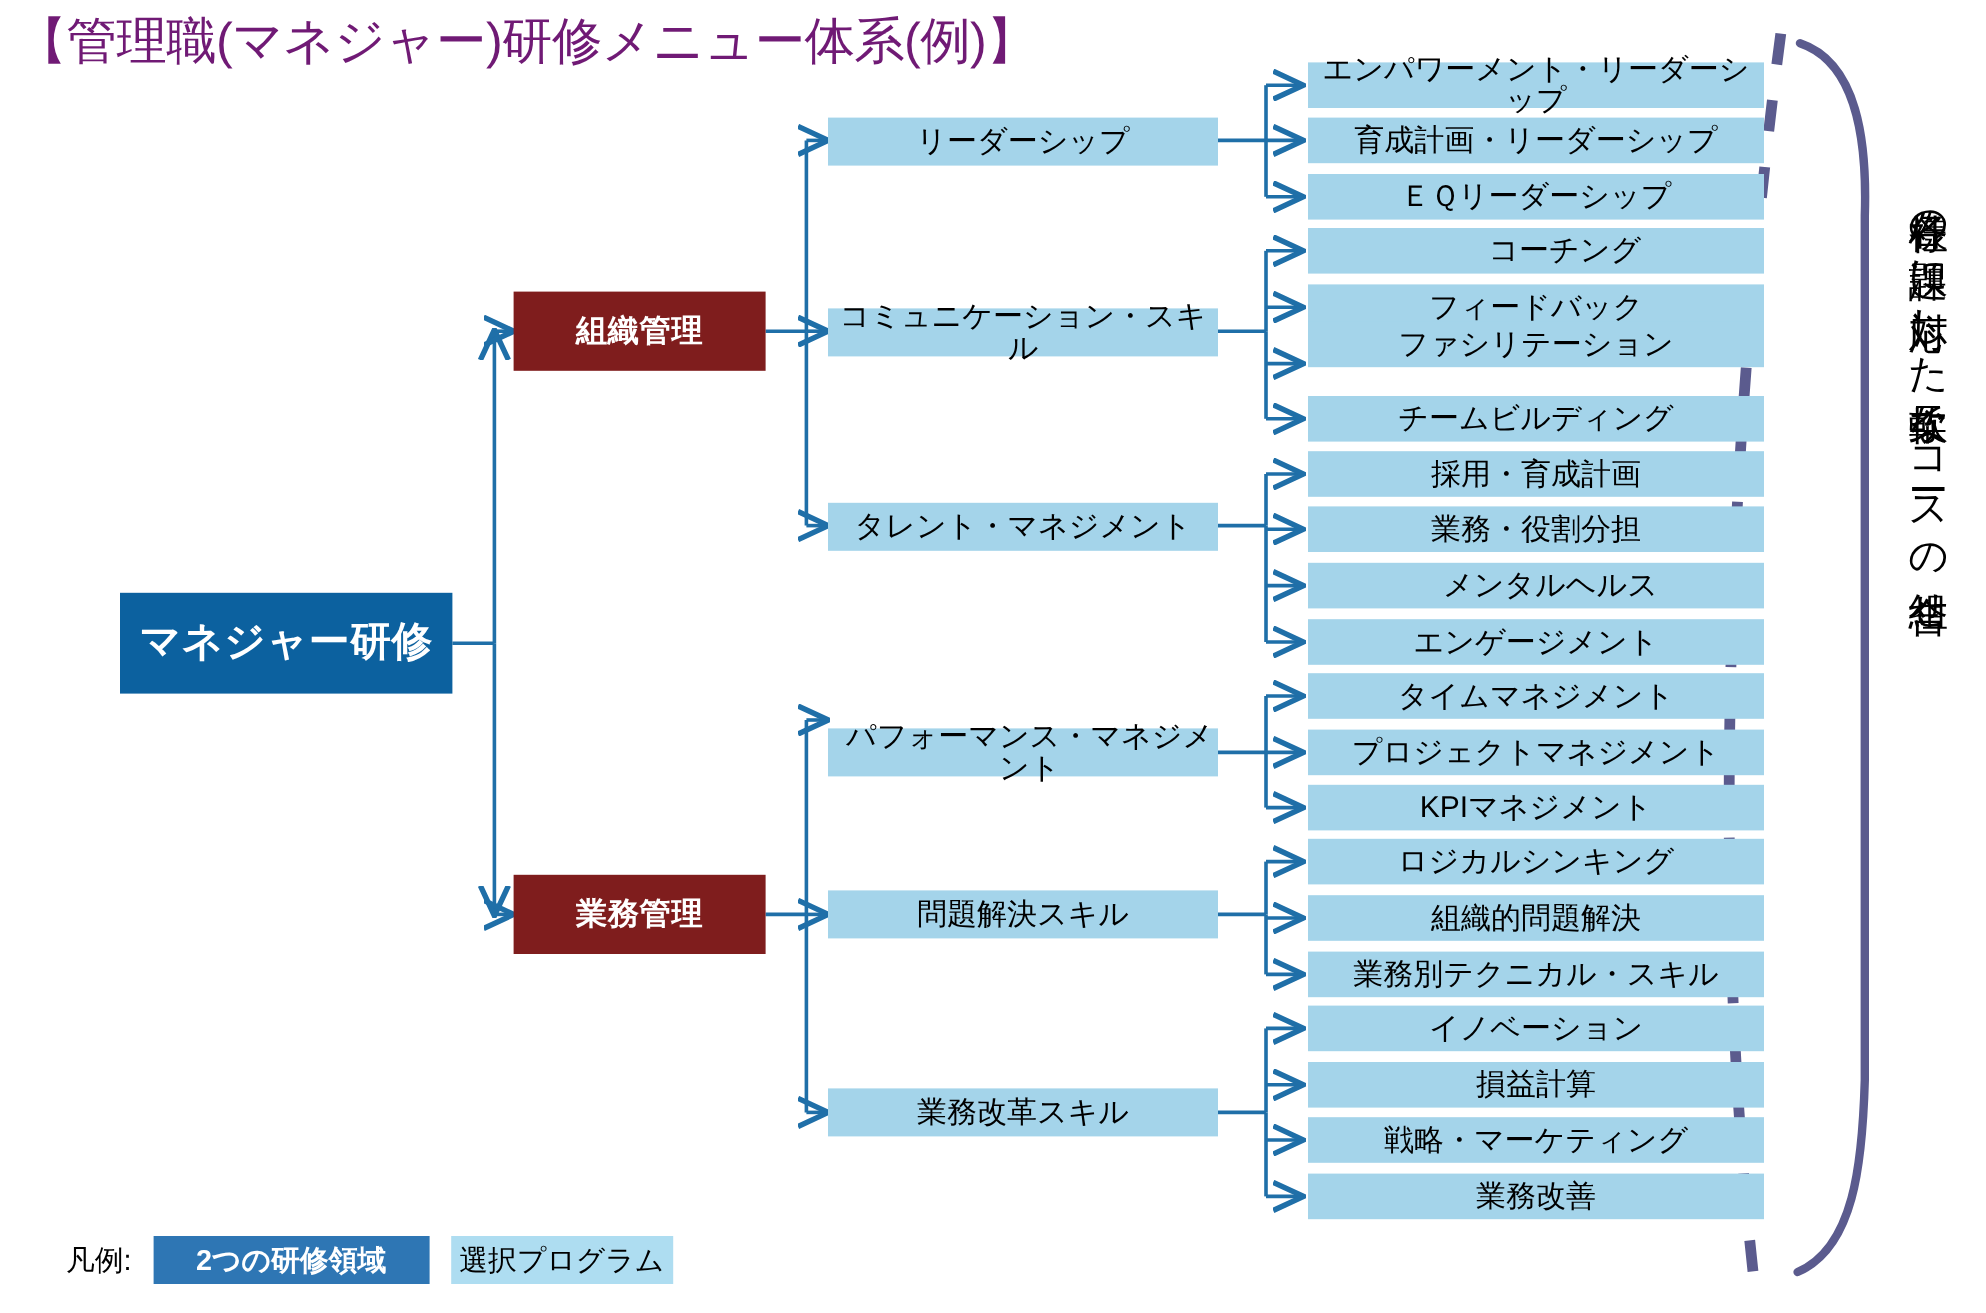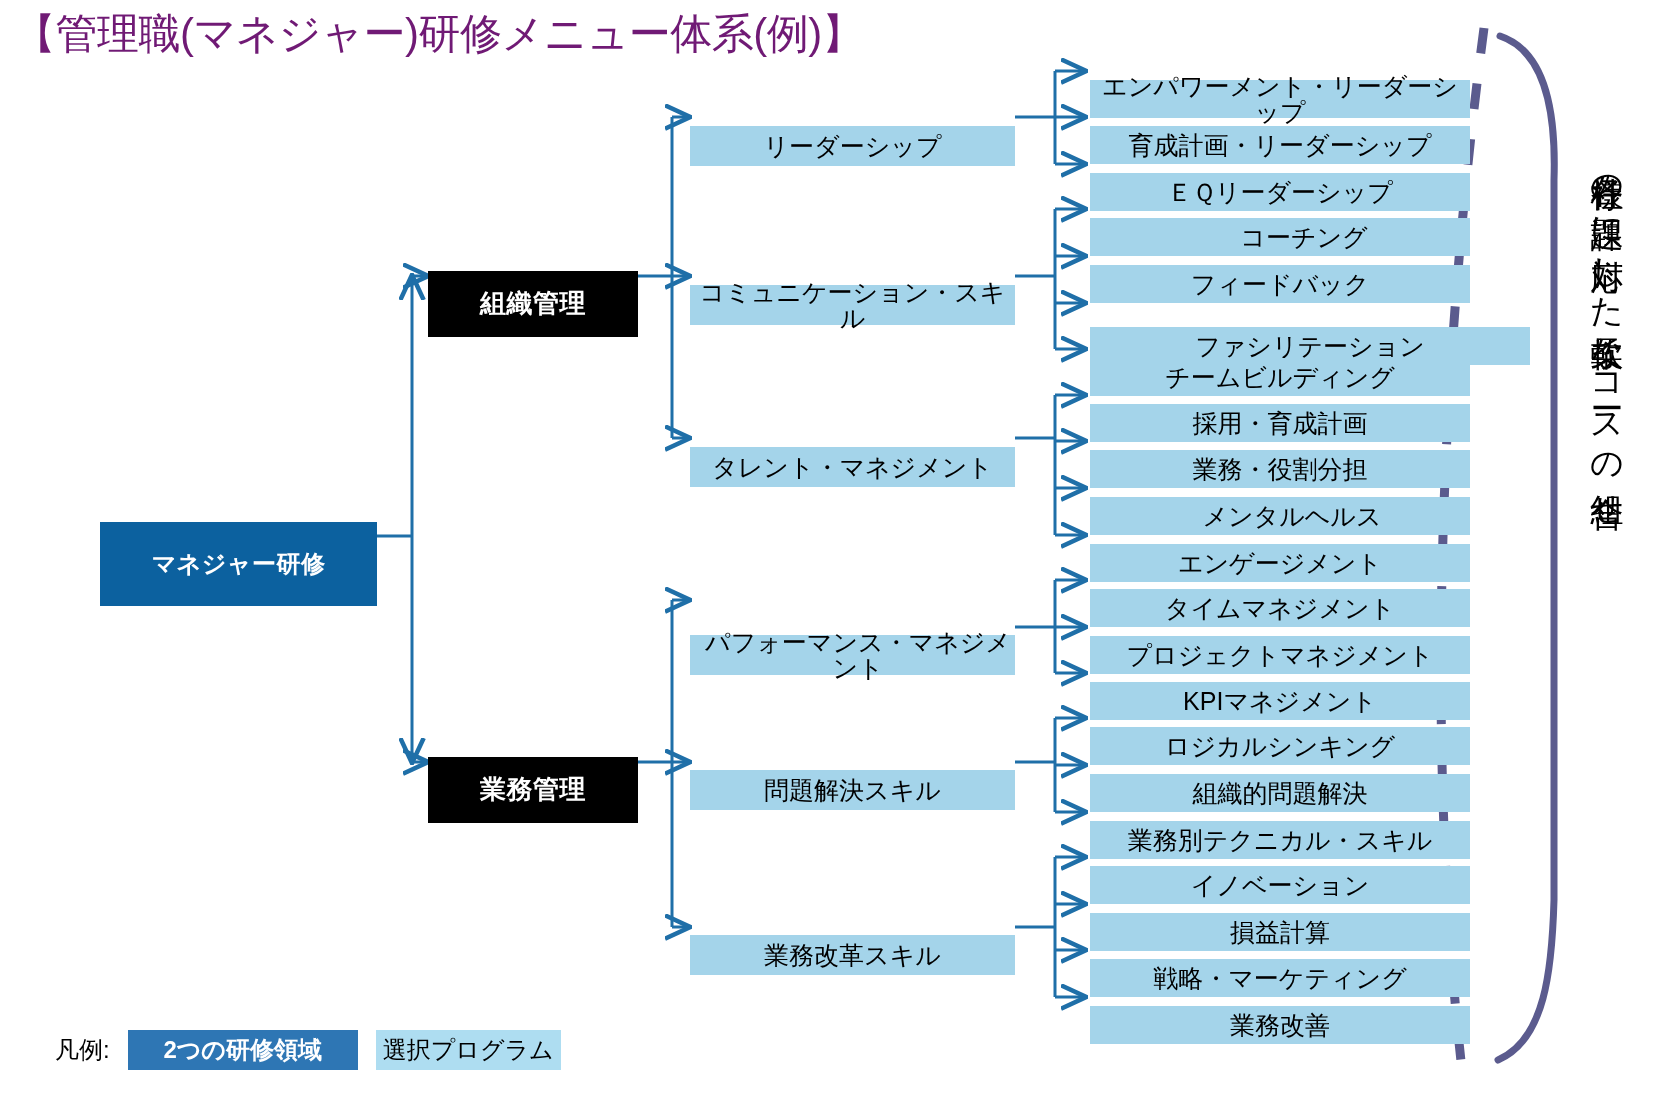--- a/index.html
+++ b/index.html
@@ -41,31 +41,30 @@
 
   
   .node {
     position: absolute;
     box-sizing: border-box;
     display: flex;
     align-items: center;
     justify-content: center;
     text-align: center;
     line-height: 1.05;
-    margin-top: 28px;
   }
   .node-root {
     background: #0C619F;
     color: #ffffff;
     font-weight: bold;
-    font-size: 24px;
+    font-size: 34px;
     letter-spacing: 0.5px;
   }
   .node-domain {
-    background: #000000;
+    background: #7f1d1d;
     color: #ffffff;
     font-weight: bold;
     font-size: 26px;
     letter-spacing: 0.5px;
   }
   .node-cat {
     background: #A4D4EA;
     color: #000000;
     font-weight: 400;
     font-size: 25px;
@@ -256,21 +255,21 @@
   <div class="node node-leaf" style="left:1090px; top:145px; width:380px; height:38px;">
     <span>ＥＱリーダーシップ</span>
   </div>
 
   <div class="node node-leaf" style="left:1090px; top:190px; width:380px; height:38px;padding-left:48px;">
     <span>コーチング</span>
   </div>
   <div class="node node-leaf" style="left:1090px; top:237px; width:380px; height:38px;">
     <span>フィードバック</span>
   </div>
-  <div class="node node-leaf" style="left:1090px; top:299px; width:440px; height:38px;">
+  <div class="node node-leaf" style="left:1090px; top:268px; width:380px; height:38px;">
     <span>ファシリテーション</span>
   </div>
   <div class="node node-leaf" style="left:1090px; top:330px; width:380px; height:38px;">
     <span>チームビルディング</span>
   </div>
 
   <div class="node node-leaf" style="left:1090px; top:376px; width:380px; height:38px;">
     <span>採用・育成計画</span>
   </div>
   <div class="node node-leaf" style="left:1090px; top:422px; width:380px; height:38px;">

